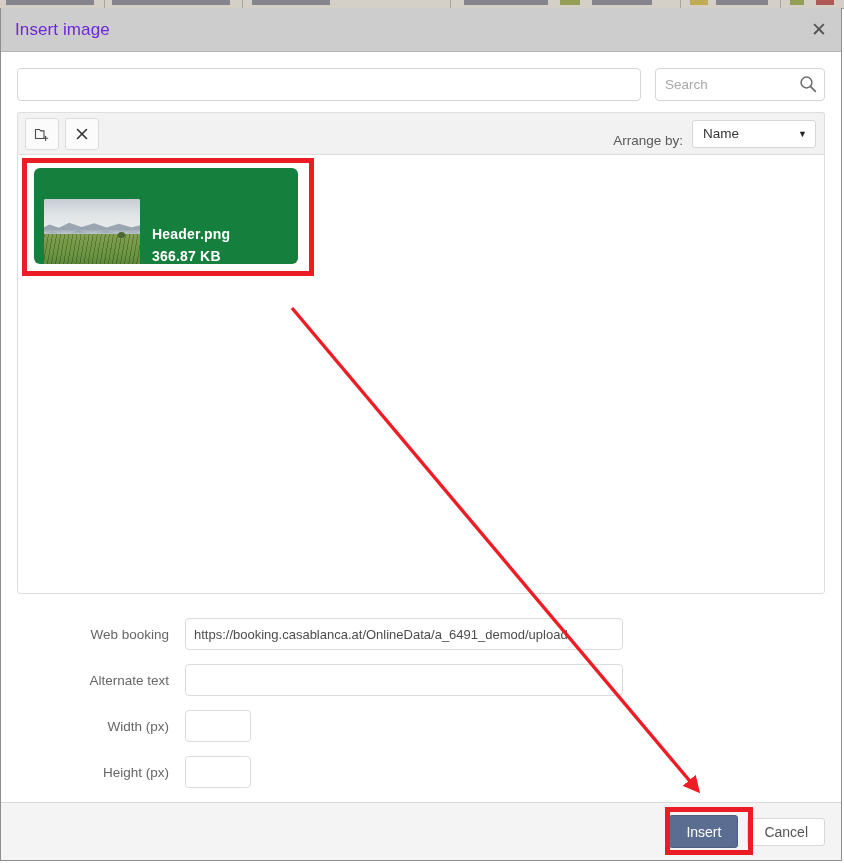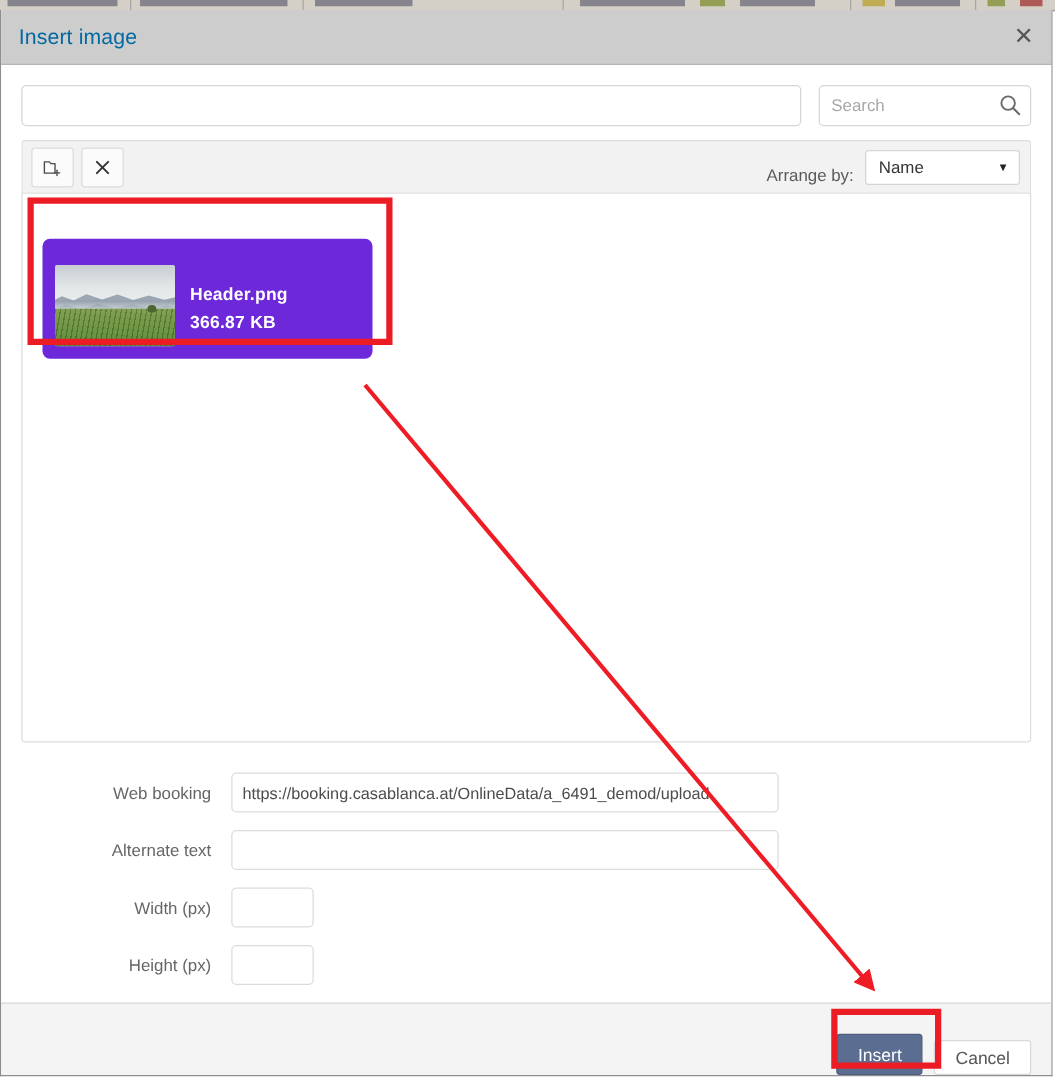--- a/index.html
+++ b/index.html
@@ -60,21 +60,21 @@
     background: #cdcdcd;
     border-bottom: 1px solid #b5b5b5;
     display: flex;
     align-items: center;
     justify-content: space-between;
     flex: 0 0 auto;
     box-sizing: border-box;
   }
   #title-text {
     font-size: 17px;
-    color: #0369a1;
+    color: #6d28d9;
     padding-left: 14px;
     letter-spacing: .1px;
   }
   #close-btn {
     width: 44px; height: 44px;
     display: flex; align-items: center; justify-content: center;
     color: #555; font-size: 19px; line-height: 1;
     cursor: pointer;
     user-select: none;
   }
@@ -186,28 +186,27 @@
     position: relative;
     min-height: 0;
     overflow: hidden;
     padding: 6px 6px;
     box-sizing: border-box;
   }
   #file-item {
     position: absolute;
     left: 16px; top: 13px;
     width: 264px; height: 96px;
-    background: #6d28d9;
+    background: #15803d;
     border-radius: 6px;
     display: flex;
-    align-items: center;
+    align-items: flex-end;
     box-sizing: border-box;
     padding: 10px 0 0 10px;
     cursor: pointer;
-    margin-top: 23px;
   }
   #thumb {
     width: 96px; height: 65px;
     border-radius: 2px;
     overflow: hidden;
     flex: 0 0 auto;
     position: relative;
     background: #cdd3d8;
   }
   #thumb .sky {
@@ -296,21 +295,21 @@
   .form-input.wide { width: 438px; }
   .form-input.small { width: 66px; }
 
   
   #footer {
     flex: 0 0 auto;
     height: 58px;
     background: #f4f4f4;
     border-top: 1px solid #d9d9d9;
     display: flex;
-    align-items: flex-end;
+    align-items: center;
     justify-content: flex-end;
     padding-right: 16px;
     gap: 9px;
     box-sizing: border-box;
     position: relative;
   }
   #insert-btn {
     min-width: 66px; height: 33px;
     background: #5b6e91;
     border: 1px solid #4e5f7e;

